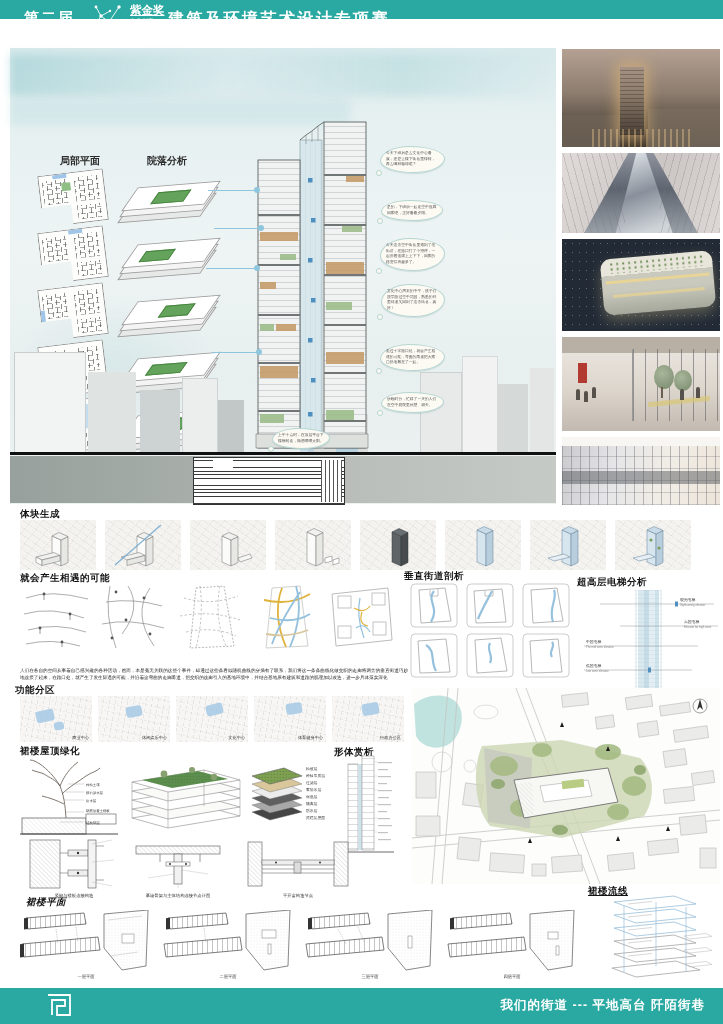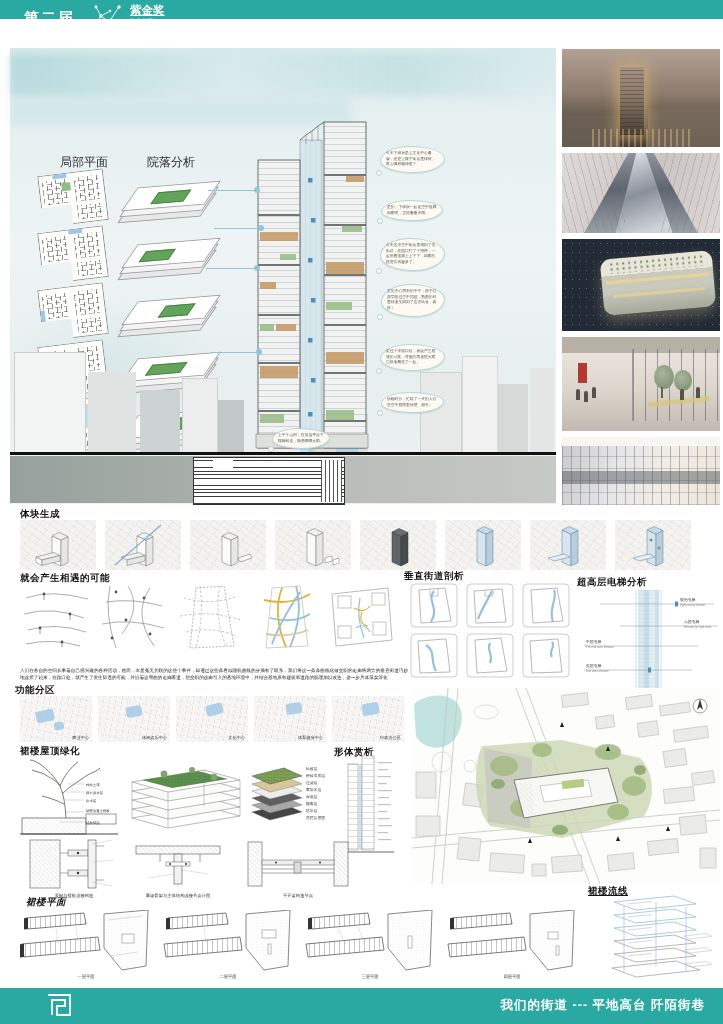--- a/index.html
+++ b/index.html
@@ -10,21 +10,21 @@
   .bar{position:absolute;left:0;width:723px;background:#2aa9a2;}
   .hdr-edition{font-size:15px;font-weight:bold;color:#fff;letter-spacing:2px;}
   .hdr-award{font-size:11.5px;font-weight:bold;color:#fff;line-height:1;}
   .hdr-award-sub{font-size:6px;color:#fff;line-height:1.15;}
   .hdr-title{font-size:16px;font-weight:bold;color:#fff;letter-spacing:2.5px;}
   .ftr-slogan{font-size:12.5px;font-weight:bold;color:#fff;letter-spacing:1px;}
   
   .board{position:absolute;left:10px;top:48px;width:546px;height:456px;
          background:linear-gradient(180deg,#d9eaec 0%,#e6f0f1 16%,#eef4f4 45%,#e8efef 72%,#edf2f1 100%);}
   .streak{position:absolute;filter:blur(4px);}
-  .sub-label{font-size:12px;font-weight:normal;color:#2b2b2b;}
+  .sub-label{font-size:10px;font-weight:bold;color:#2b2b2b;}
   .sec-title{position:absolute;font-size:9.5px;font-weight:bold;color:#141414;letter-spacing:.5px;}
   
   .plan{position:absolute;width:64px;height:50px;background:#fdfdfc;border:.6px solid #8a8a8a;
         transform:rotate(-7deg);clip-path:polygon(0 0,100% 0,100% 100%,46% 100%,46% 62%,0 62%);
         box-shadow:1px 1px 2px rgba(60,80,80,.25);}
   .rm{position:absolute;background:
       repeating-linear-gradient(90deg,rgba(50,50,50,.55) 0 .6px,transparent .6px 4.5px),
       repeating-linear-gradient(0deg,rgba(50,50,50,.4) 0 .6px,transparent .6px 5px);}
   .chip{position:absolute;background:#9fc6e8;}
   .greenpatch{position:absolute;background:#8fbf85;}
@@ -119,20 +119,21 @@
           <circle cx="23" cy="20" r="1.7"></circle>
         <circle cx="33" cy="5" r="1.7"></circle>
           <circle cx="10" cy="5" r="1.4"></circle>
           <circle cx="30" cy="27" r="1.4"></circle>
           <circle cx="24" cy="9" r="1.2"></circle>
       </g>
     </svg>
     <span class="abs hdr-award" style="left:130px;top:5px;text-decoration:underline;">紫金奖</span>
     <span class="abs hdr-award-sub" style="left:130px;top:18px;">文化创意</span>
     <span class="abs hdr-award-sub" style="left:130px;top:25px;">设计大赛</span>
+    <span class="abs hdr-title" style="left:168px;top:9px;">建筑及环境艺术设计专项赛</span>
   </div>
 
   <div class="board">
     <div class="streak" style="left:0;top:6px;width:546px;height:42px;background:linear-gradient(90deg,rgba(110,185,190,.35),rgba(180,220,222,.12) 40%,rgba(120,190,195,.22) 72%,rgba(210,235,235,.08));"></div>
     <div class="streak" style="left:0;top:52px;width:340px;height:26px;background:rgba(140,200,205,.18);"></div>
     <div class="streak" style="left:0;top:250px;width:210px;height:130px;background:radial-gradient(rgba(150,205,210,.20),rgba(150,205,210,0) 70%);"></div>
   </div>
 
   <span class="abs sub-label" style="left:60px;top:154px;">局部平面</span>
   <span class="abs sub-label" style="left:147px;top:154px;">院落分析</span>

